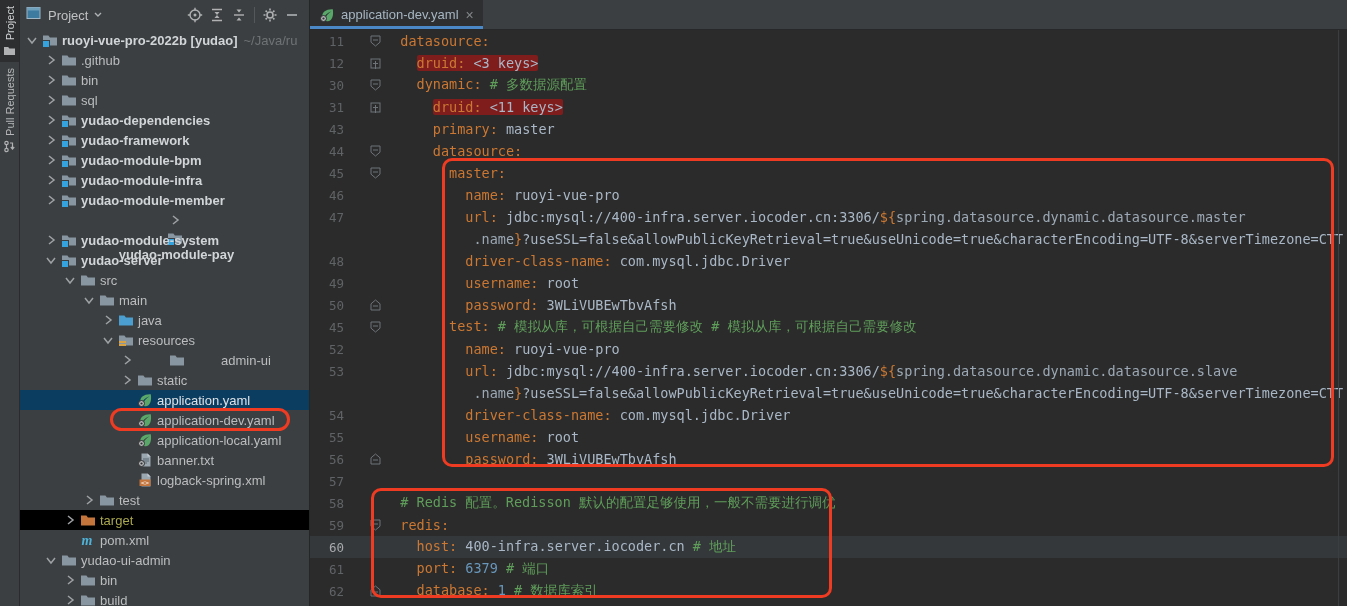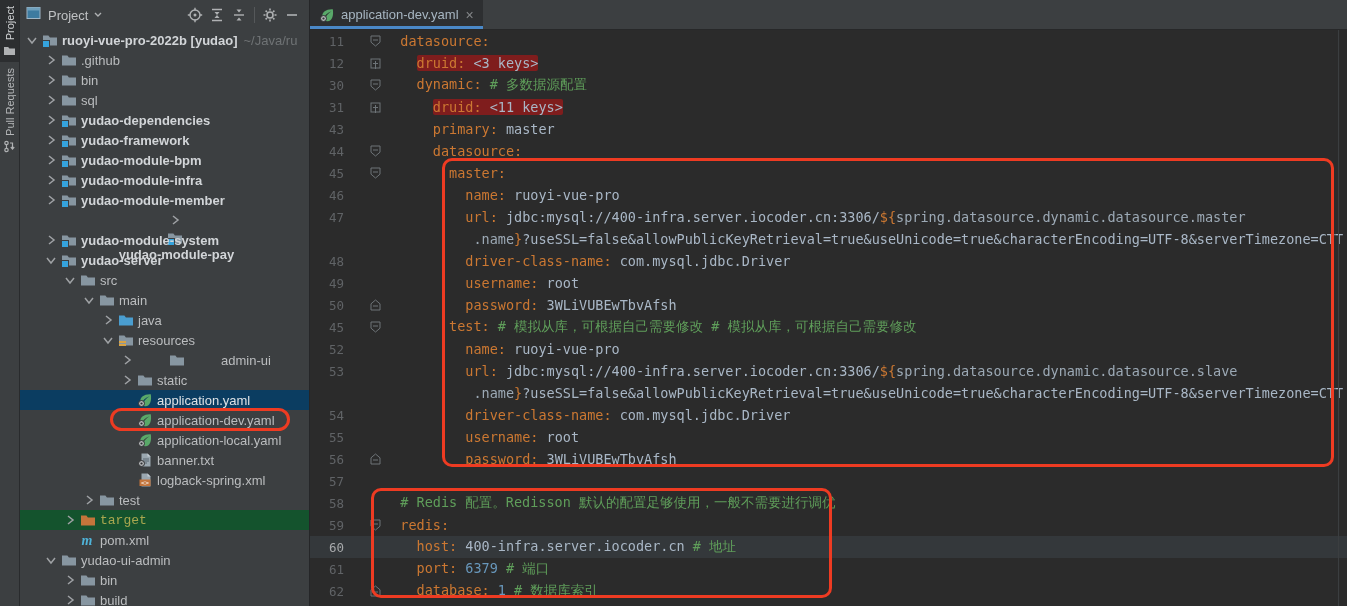--- a/index.html
+++ b/index.html
@@ -29,21 +29,21 @@
   .tree { position:absolute; top:30px; left:0; right:0; bottom:0; }
   .trow { height:20px; display:flex; align-items:center; font-size:13px; color:#BBBDBF;
           white-space:nowrap; cursor:pointer; }
   .trow .chev { width:19px; height:16px; display:flex; align-items:center; justify-content:center; flex:0 0 19px; }
   .trow .ticon { width:18px; height:16px; display:flex; align-items:center; justify-content:center; flex:0 0 18px; }
   .trow .tlabel { margin-left:3px; }
   .trow.bold .tlabel { font-weight:bold; color:#D2D5D8; }
   .trow .tsuffix { color:#6F7375; margin-left:6px; }
   .trow.selected { background:var(--selection); }
   .trow.selected .tlabel { color:#DDE2E6; }
-  .trow.excluded { background:#14532d;font-family:Liberation Mono, monospace; }
+  .trow.excluded { background:#000000; }
   .trow.excluded .tlabel { color:#A9A74F; }
 
   
   .editor { position:absolute; left:310px; top:0; right:0; height:606px; background:#2B2B2B; }
   .tabbar { height:30px; background:#3C3F41; border-bottom:1px solid #272829;
             display:flex; align-items:stretch; }
   .tab { display:flex; align-items:center; padding:0 9px; background:#2D2F31; cursor:pointer;
          box-shadow: inset 0 -3px 0 var(--accent); }
   .tab .tab-label { color:#A7B6C2; font-size:13px; margin:0 7px 0 6px; }
   .tab .tab-close { color:#848789; font-size:14px; line-height:1; cursor:pointer; }

